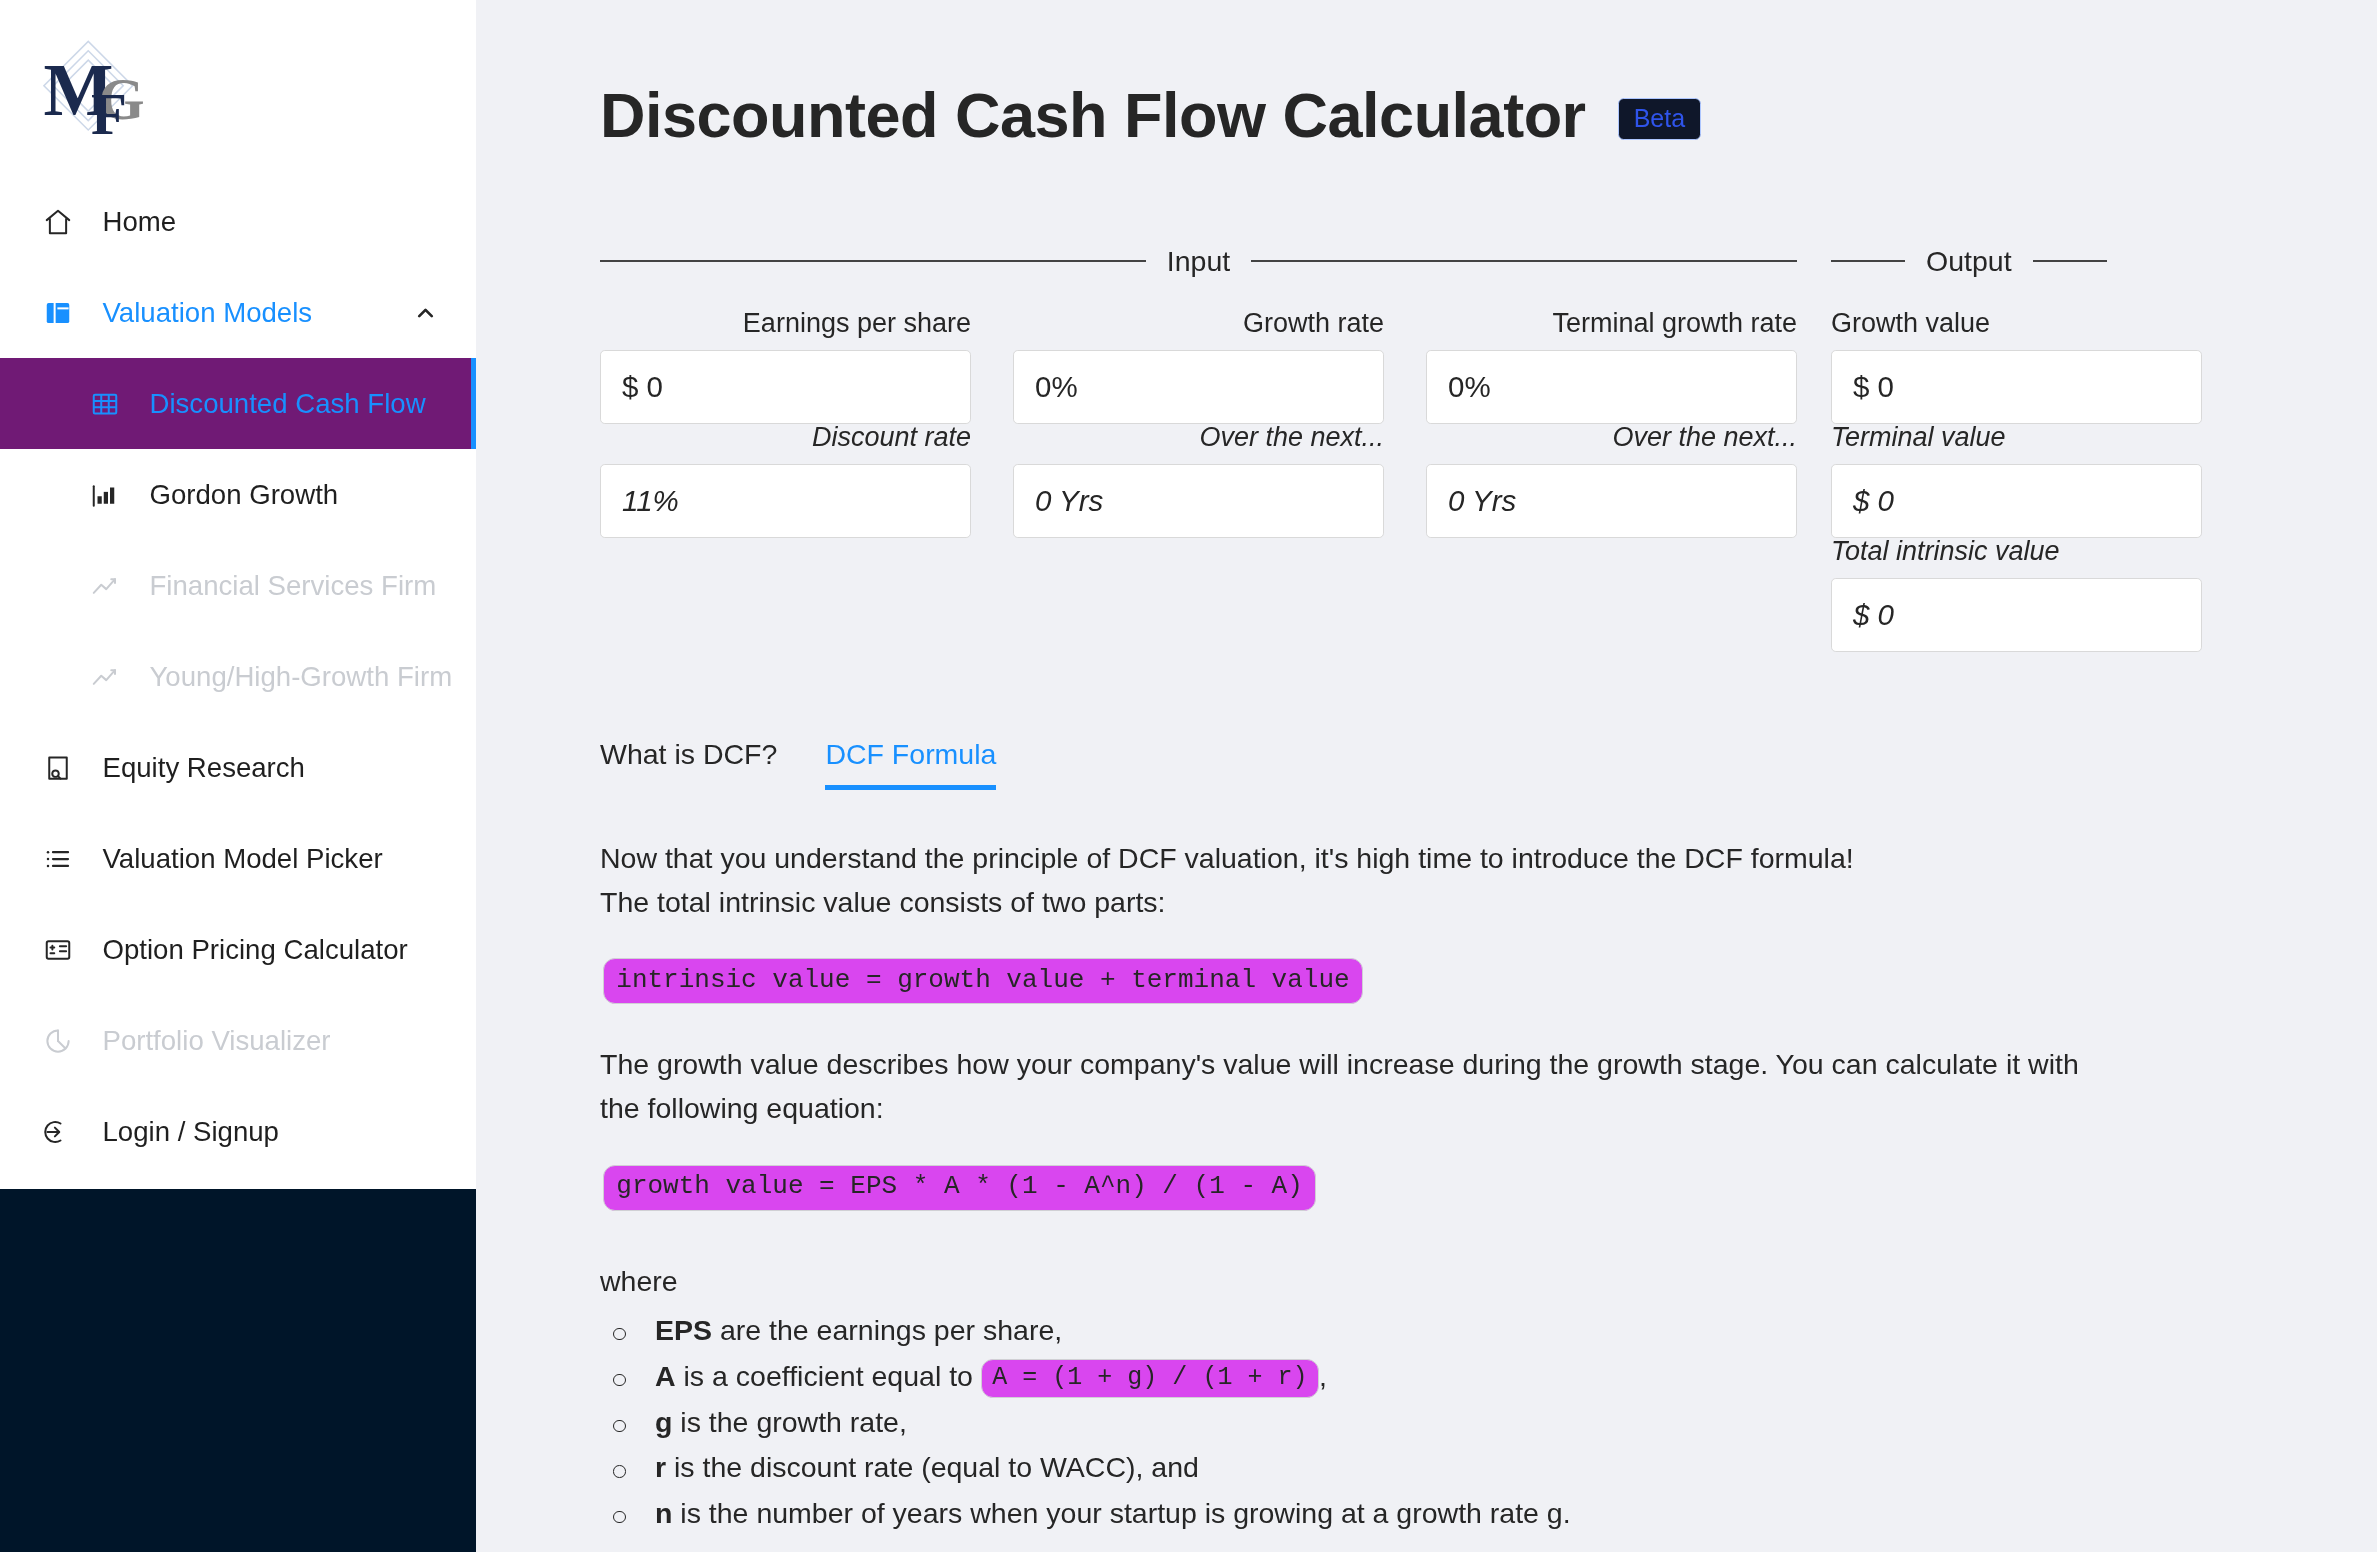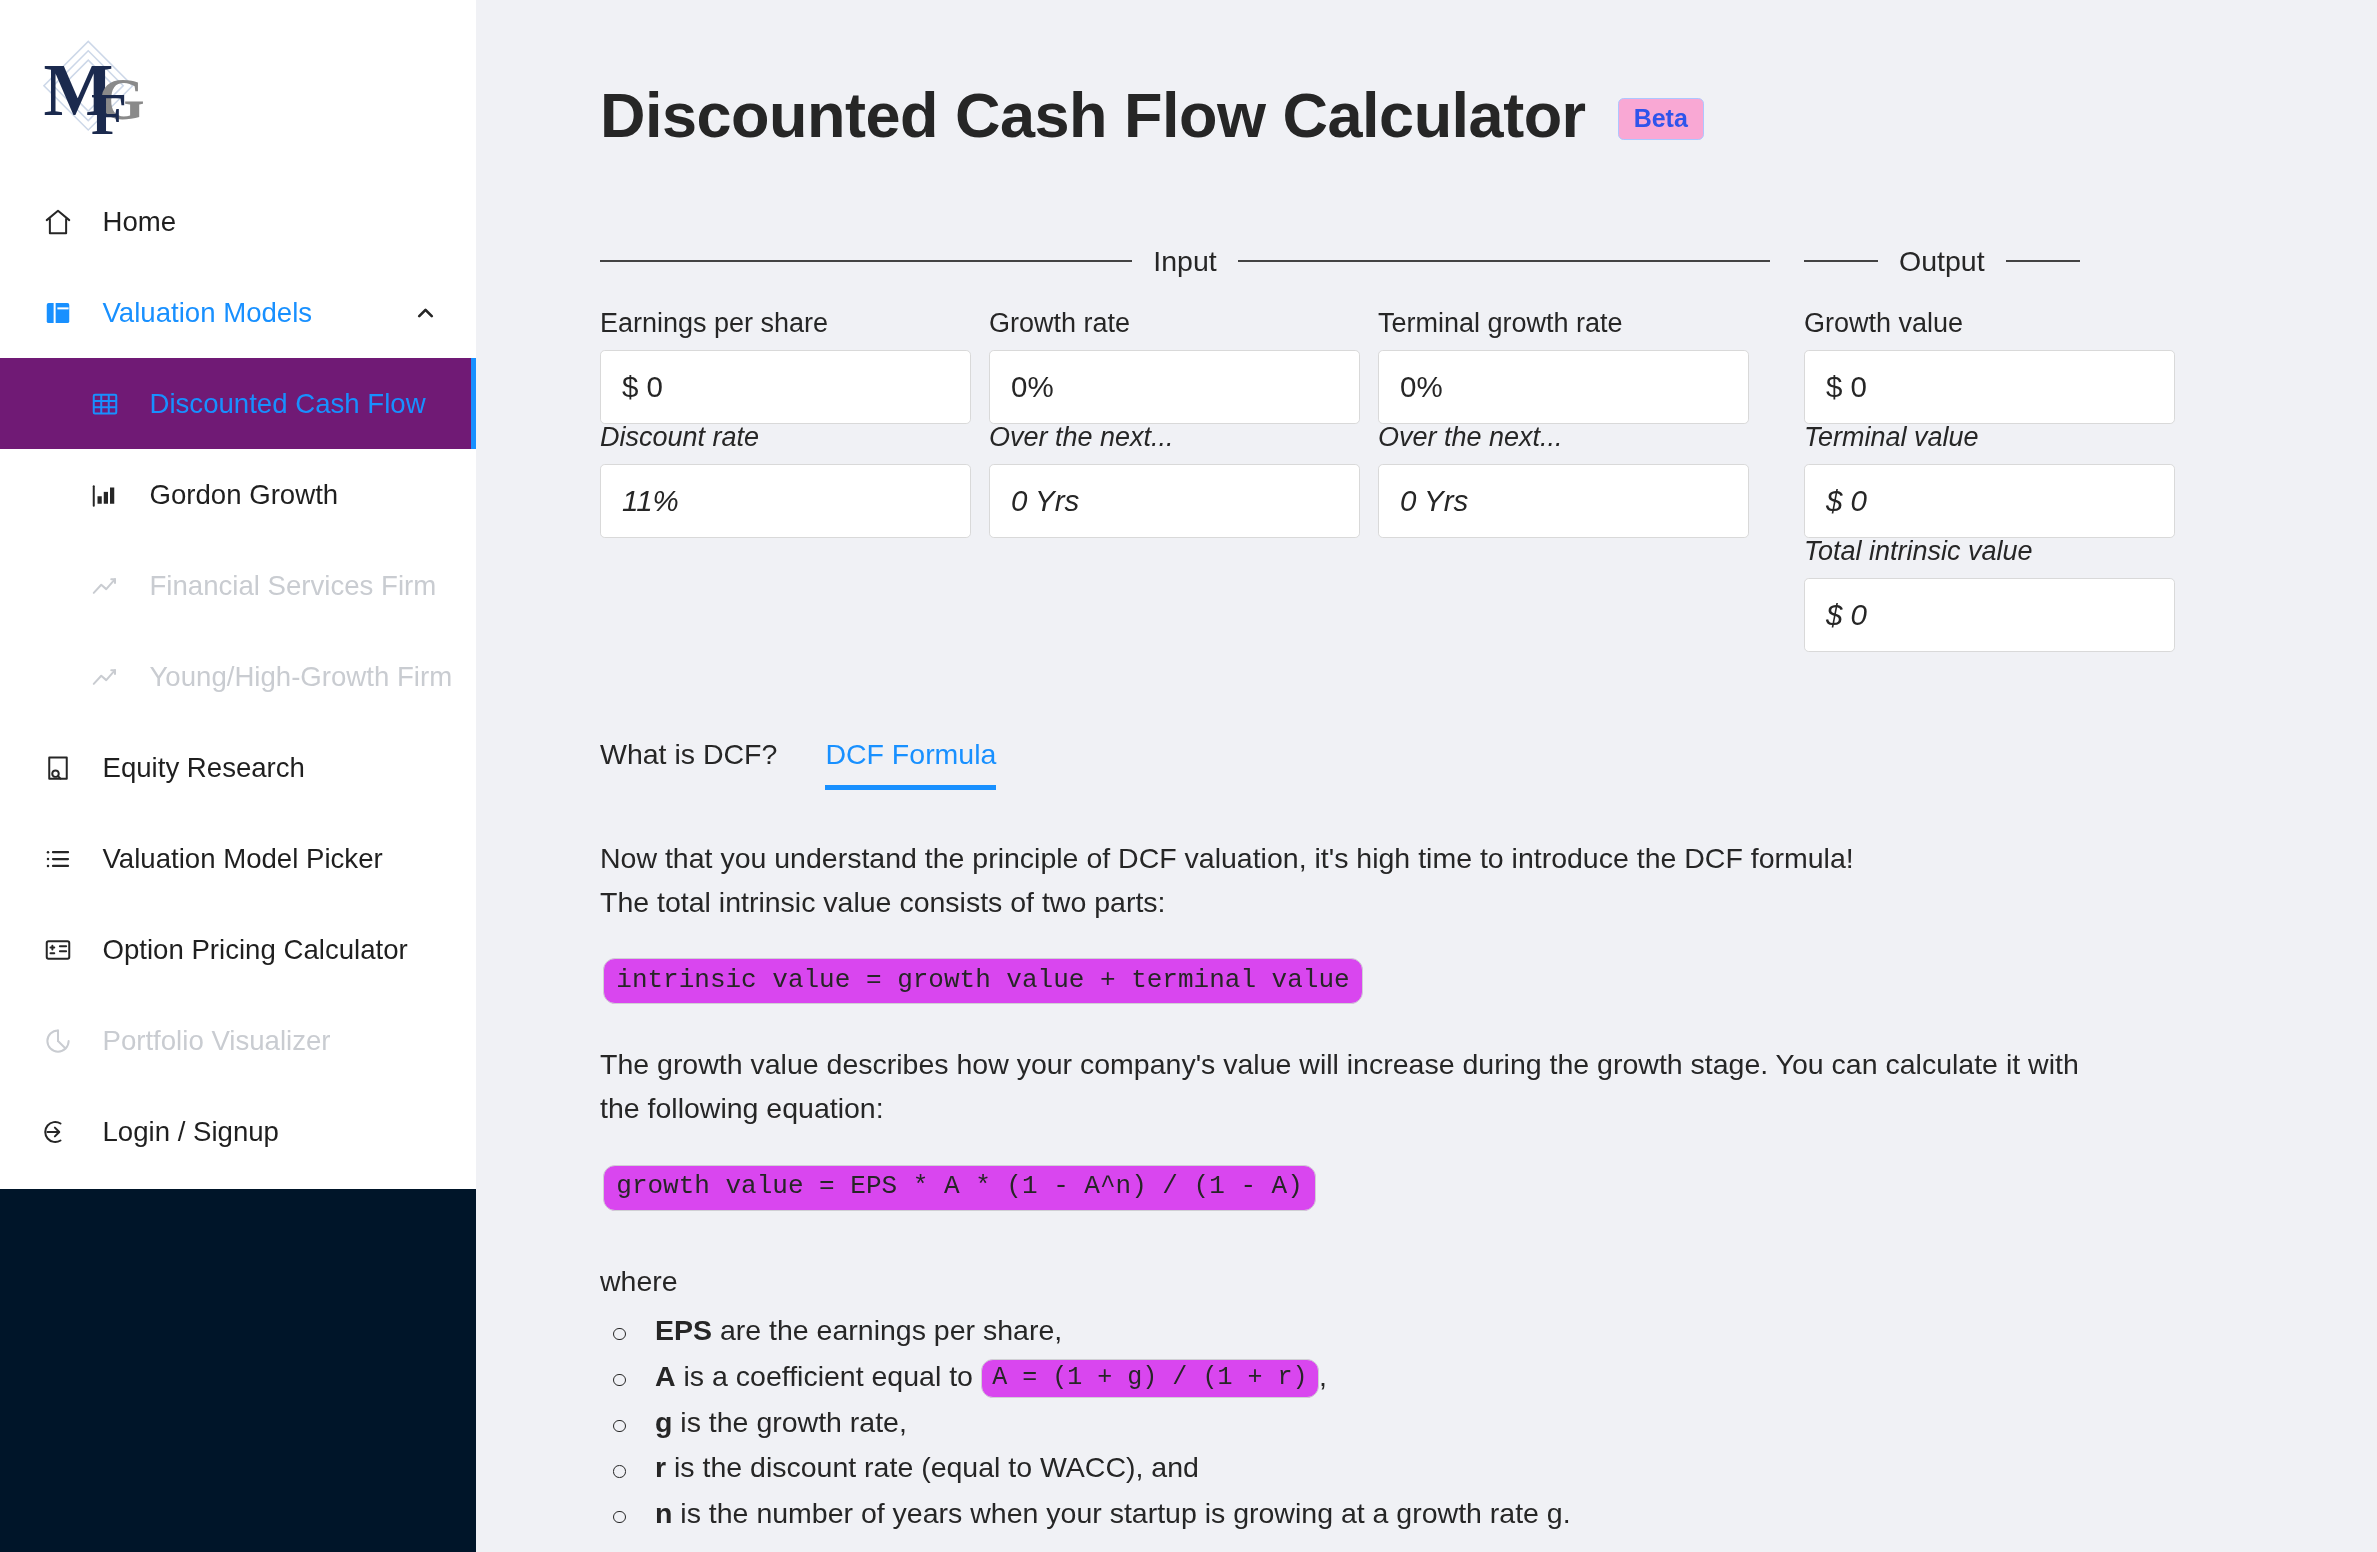--- a/index.html
+++ b/index.html
@@ -111,27 +111,27 @@
   .page-title {
     font-size: 63px;
     font-weight: 700;
     color: #262626;
     letter-spacing: -0.5px;
     line-height: 1;
     margin: 0;
   }
   .beta-badge {
     border: 1.9px solid #adc6ff;
-    background: #f9a8d4;
+    background: #0f172a;
     color: #2f54eb;
     font-size: 25px;
     border-radius: 5.7px;
     padding: 6.7px 15px 8.6px;
     line-height: 1;
-    position: relative; top: 3.8px; font-weight: bold;
+    position: relative; top: 3.8px;
   }
 
   
   .calc {
     margin-top: 100px;
     padding-left: 124px;
     display: flex;
     gap: 34px;
     align-items: flex-start;
   }
@@ -140,21 +140,21 @@
     display: flex; align-items: center;
     gap: 21px;
     color: #262626;
     font-size: 28.5px;
     line-height: 1;
     margin-bottom: 34px;
   }
   .group-legend .rule { height: 1.9px; background: #434343; flex: 1; min-width: 28.5px; }
   .group-legend .rule.short { max-width: 74px; }
 
-  .fields { display: flex; gap: 18px; }
+  .fields { display: flex; gap: 42px; text-align: right; }
   .col { display: flex; flex-direction: column; }
   .field { display: flex; flex-direction: column; width: 371px; }
   .field + .field { margin-top: 0; font-style: italic; }
   .field-label {
     font-size: 27px;
     color: #262626;
     line-height: 1;
     margin-bottom: 13.3px;
   }
   .field-box {

